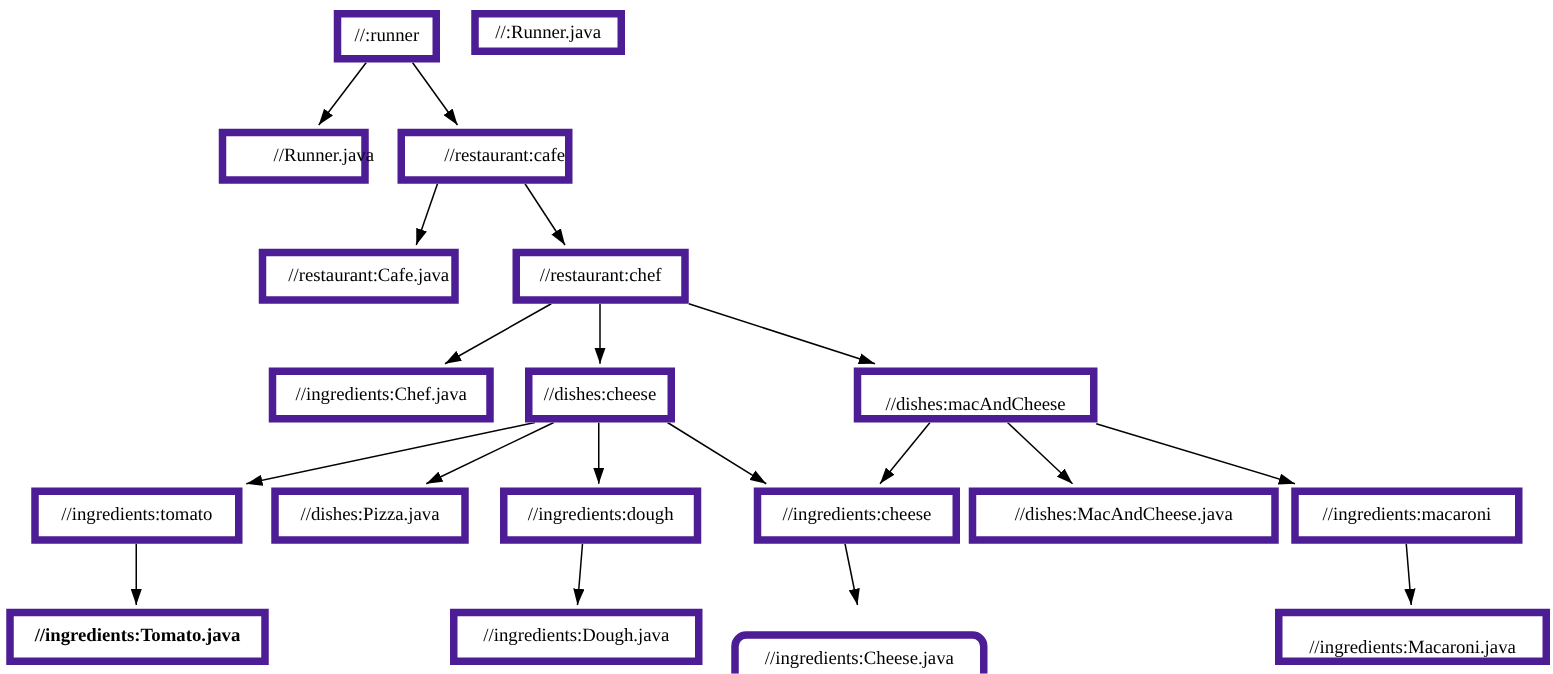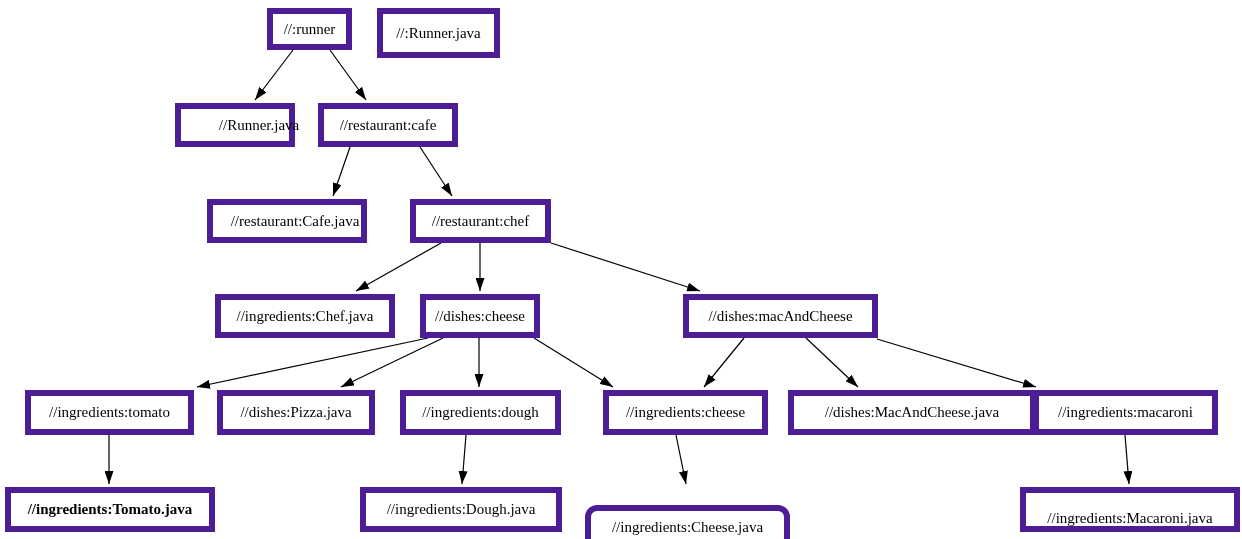--- a/index.html
+++ b/index.html
@@ -68,57 +68,57 @@
         <line x1="109" y1="435" x2="109" y2="484" class="edge" marker-end="url(#arrowhead)"></line>
         <line x1="466" y1="435" x2="462" y2="484" class="edge" marker-end="url(#arrowhead)"></line>
         <line x1="676" y1="435" x2="686" y2="484" class="edge" marker-end="url(#arrowhead)"></line>
         <line x1="1125" y1="435" x2="1129" y2="484" class="edge" marker-end="url(#arrowhead)"></line>
       </g>
   </svg>
   <div id="node-layer">
       <div class="node" style="left: 267px; top: 8px; width: 85px; height: 42px;">
         <span>//:runner</span>
       </div>
-      <div class="node" style="left: 377px; top: 8px; width: 123px; height: 50px;">
+      <div class="node" style="left: 377px; top: 8px; width: 123px; height: 36px;">
         <span>//:Runner.java</span>
       </div>
       <div class="node" style="left: 175px; top: 103px; width: 120px; height: 44px; padding-left: 48px;">
         <span>//Runner.java</span>
       </div>
-      <div class="node" style="left: 318px; top: 103px; width: 140px; height: 44px;">
+      <div class="node" style="left: 318px; top: 103px; width: 140px; height: 44px; justify-content: flex-end;">
         <span>//restaurant:cafe</span>
       </div>
       <div class="node" style="left: 207px; top: 199px; width: 160px; height: 44px; padding-left: 16px;">
         <span>//restaurant:Cafe.java</span>
       </div>
       <div class="node" style="left: 410px; top: 199px; width: 141px; height: 44px;">
         <span>//restaurant:chef</span>
       </div>
       <div class="node" style="left: 215px; top: 294px; width: 180px; height: 44px;">
         <span>//ingredients:Chef.java</span>
       </div>
       <div class="node" style="left: 420px; top: 294px; width: 120px; height: 44px;">
         <span>//dishes:cheese</span>
       </div>
-      <div class="node" style="left: 683px; top: 294px; width: 195px; height: 44px;">
+      <div class="node" style="left: 683px; top: 294px; width: 195px; height: 44px; align-items: flex-end;">
         <span>//dishes:macAndCheese</span>
       </div>
       <div class="node" style="left: 25px; top: 390px; width: 169px; height: 45px;">
         <span>//ingredients:tomato</span>
       </div>
       <div class="node" style="left: 217px; top: 390px; width: 158px; height: 45px;">
         <span>//dishes:Pizza.java</span>
       </div>
       <div class="node" style="left: 400px; top: 390px; width: 161px; height: 45px;">
         <span>//ingredients:dough</span>
       </div>
       <div class="node" style="left: 603px; top: 390px; width: 165px; height: 45px;">
         <span>//ingredients:cheese</span>
       </div>
-      <div class="node" style="left: 775px; top: 390px; width: 248px; height: 45px; margin-left: 13px;">
+      <div class="node" style="left: 775px; top: 390px; width: 248px; height: 45px;">
         <span>//dishes:MacAndCheese.java</span>
       </div>
       <div class="node" style="left: 1033px; top: 390px; width: 185px; height: 45px;">
         <span>//ingredients:macaroni</span>
       </div>
       <div class="node" style="left: 5px; top: 487px; width: 210px; height: 45px; font-weight: bold;">
         <span>//ingredients:Tomato.java</span>
       </div>
       <div class="node" style="left: 360px; top: 487px; width: 202px; height: 45px; align-items: center;">
         <span>//ingredients:Dough.java</span>

